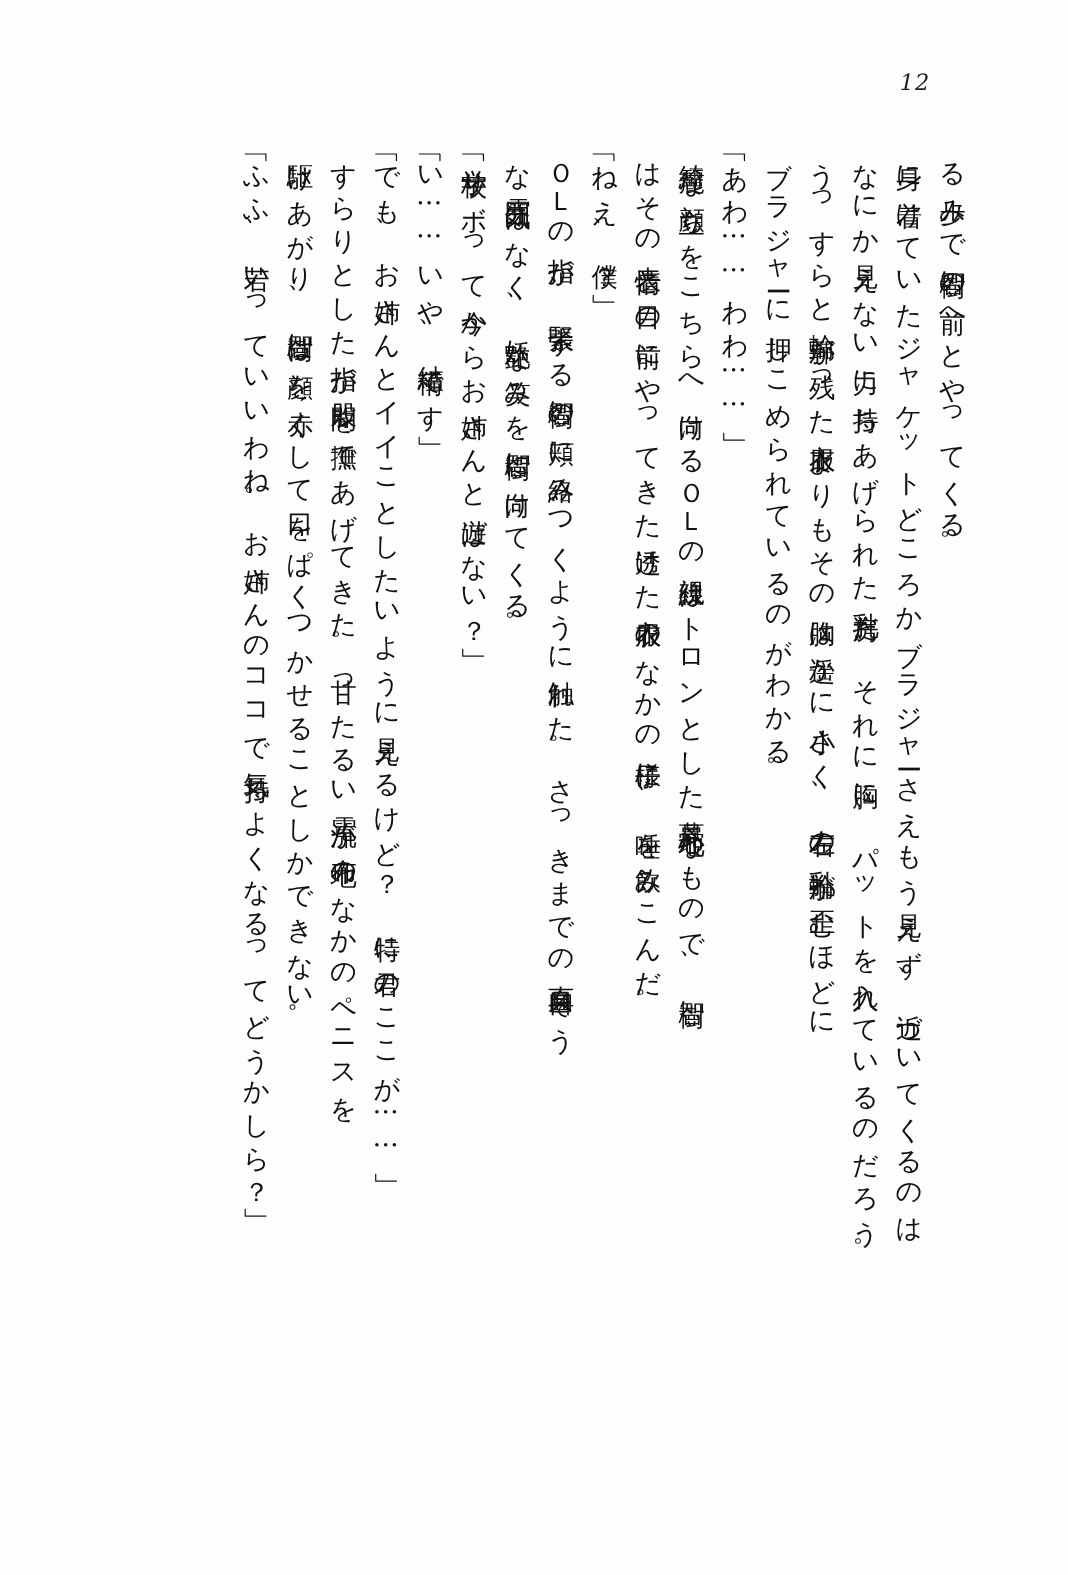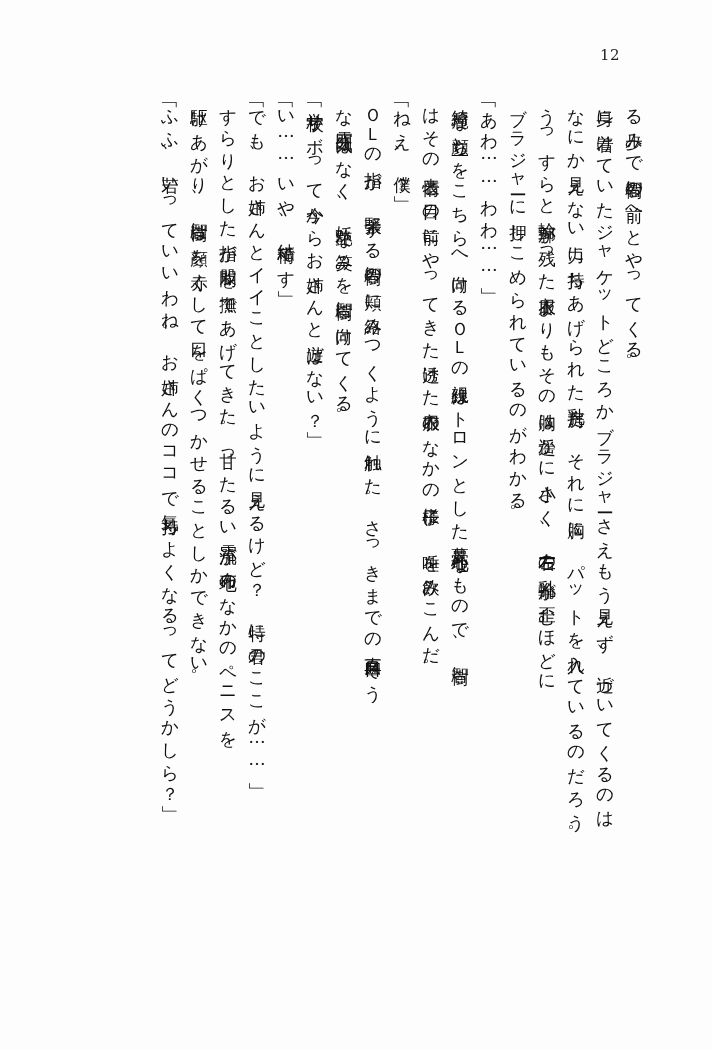--- a/index.html
+++ b/index.html
@@ -19,20 +19,21 @@
     width: 712px;
     height: 1050px;
     background: #fdfdfd;
     box-sizing: border-box;
   }
   .page-number {
     position: absolute;
     top: 46px;
     right: 92px;
     font-size: 15px;
+    font-style: italic;
     font-family: "DejaVu Serif", "Liberation Serif", serif;
     color: #222;
     letter-spacing: 0.5px;
   }
   .text-block {
     position: absolute;
     top: 96px;
     left: 70px;
     right: 70px;
     height: 880px;

